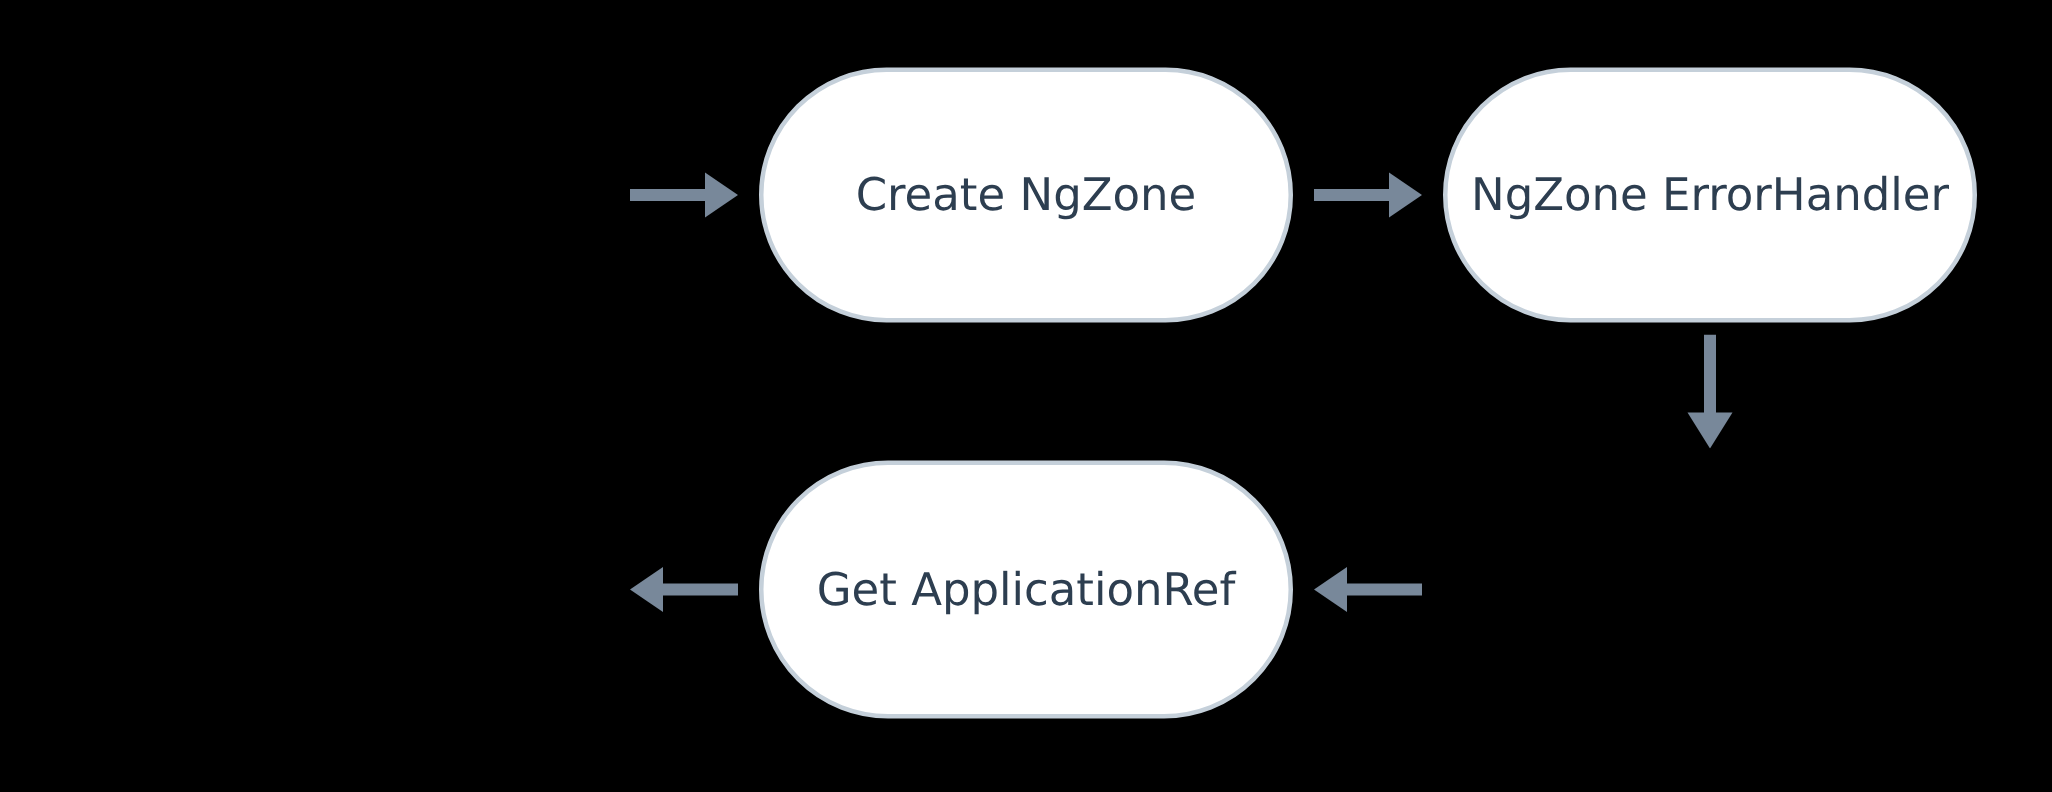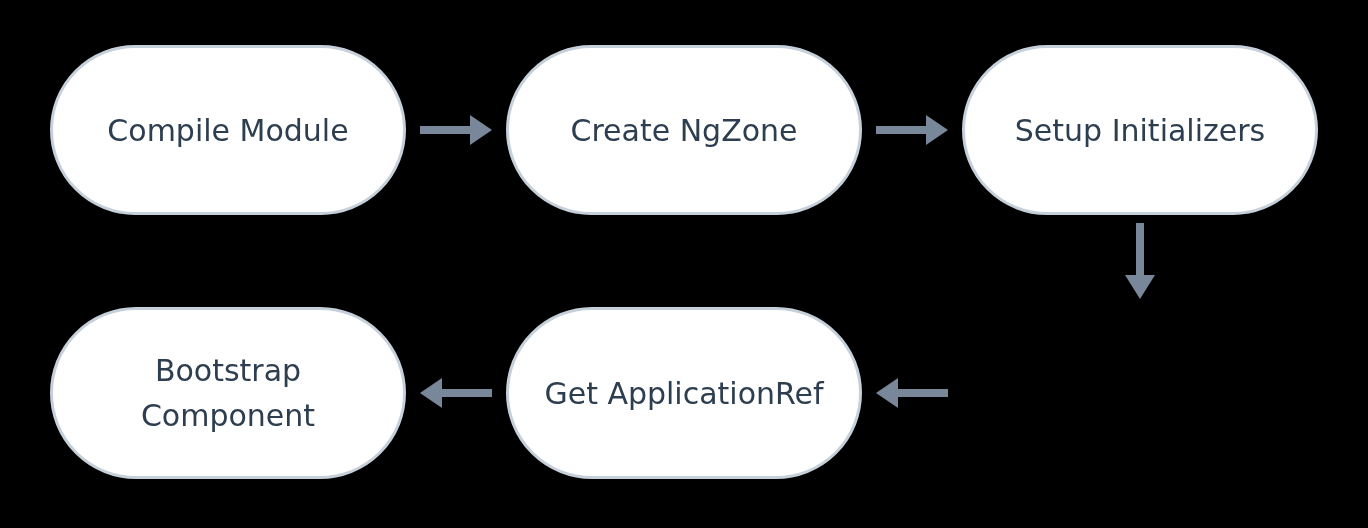--- a/index.html
+++ b/index.html
@@ -59,56 +59,50 @@
   .r1c5 { grid-area: 1 / 5; } .r2c5 { grid-area: 2 / 5; }
   .r3c1 { grid-area: 3 / 1; } .r3c2 { grid-area: 3 / 2; }
   .r3c3 { grid-area: 3 / 3; } .r3c4 { grid-area: 3 / 4; }
   .r3c5 { grid-area: 3 / 5; }
 </style>
 </head>
 <body>
 
 <div class="diagram">
 
-  <div class="node r1c1">
-    <span class="label">Compile Module</span>
-  </div>
 
   <div class="arrow-cell r1c2">
     <svg width="72" height="32" viewBox="0 0 72 32">
       <rect x="0" y="12" width="52" height="8"></rect>
       <polygon points="50,1 72,16 50,31"></polygon>
     </svg>
   </div>
 
   <div class="node r1c3">
     <span class="label">Create NgZone</span>
   </div>
 
   <div class="arrow-cell r1c4">
     <svg width="72" height="32" viewBox="0 0 72 32">
       <rect x="0" y="12" width="52" height="8"></rect>
       <polygon points="50,1 72,16 50,31"></polygon>
     </svg>
   </div>
 
   <div class="node r1c5">
-    <span class="label">Setup Initializers</span>
+    <span class="label">NgZone ErrorHandler</span>
   </div>
 
   <div class="arrow-cell r2c5">
     <svg width="32" height="76" viewBox="0 0 32 76">
       <rect x="12" y="0" width="8" height="54"></rect>
       <polygon points="1,52 31,52 16,76"></polygon>
     </svg>
   </div>
 
-  <div class="node r3c1">
-    <span class="label narrow">Bootstrap Component</span>
-  </div>
 
   <div class="arrow-cell r3c2">
     <svg width="72" height="32" viewBox="0 0 72 32">
       <rect x="20" y="12" width="52" height="8"></rect>
       <polygon points="22,1 0,16 22,31"></polygon>
     </svg>
   </div>
 
   <div class="node r3c3">
     <span class="label">Get ApplicationRef</span>

